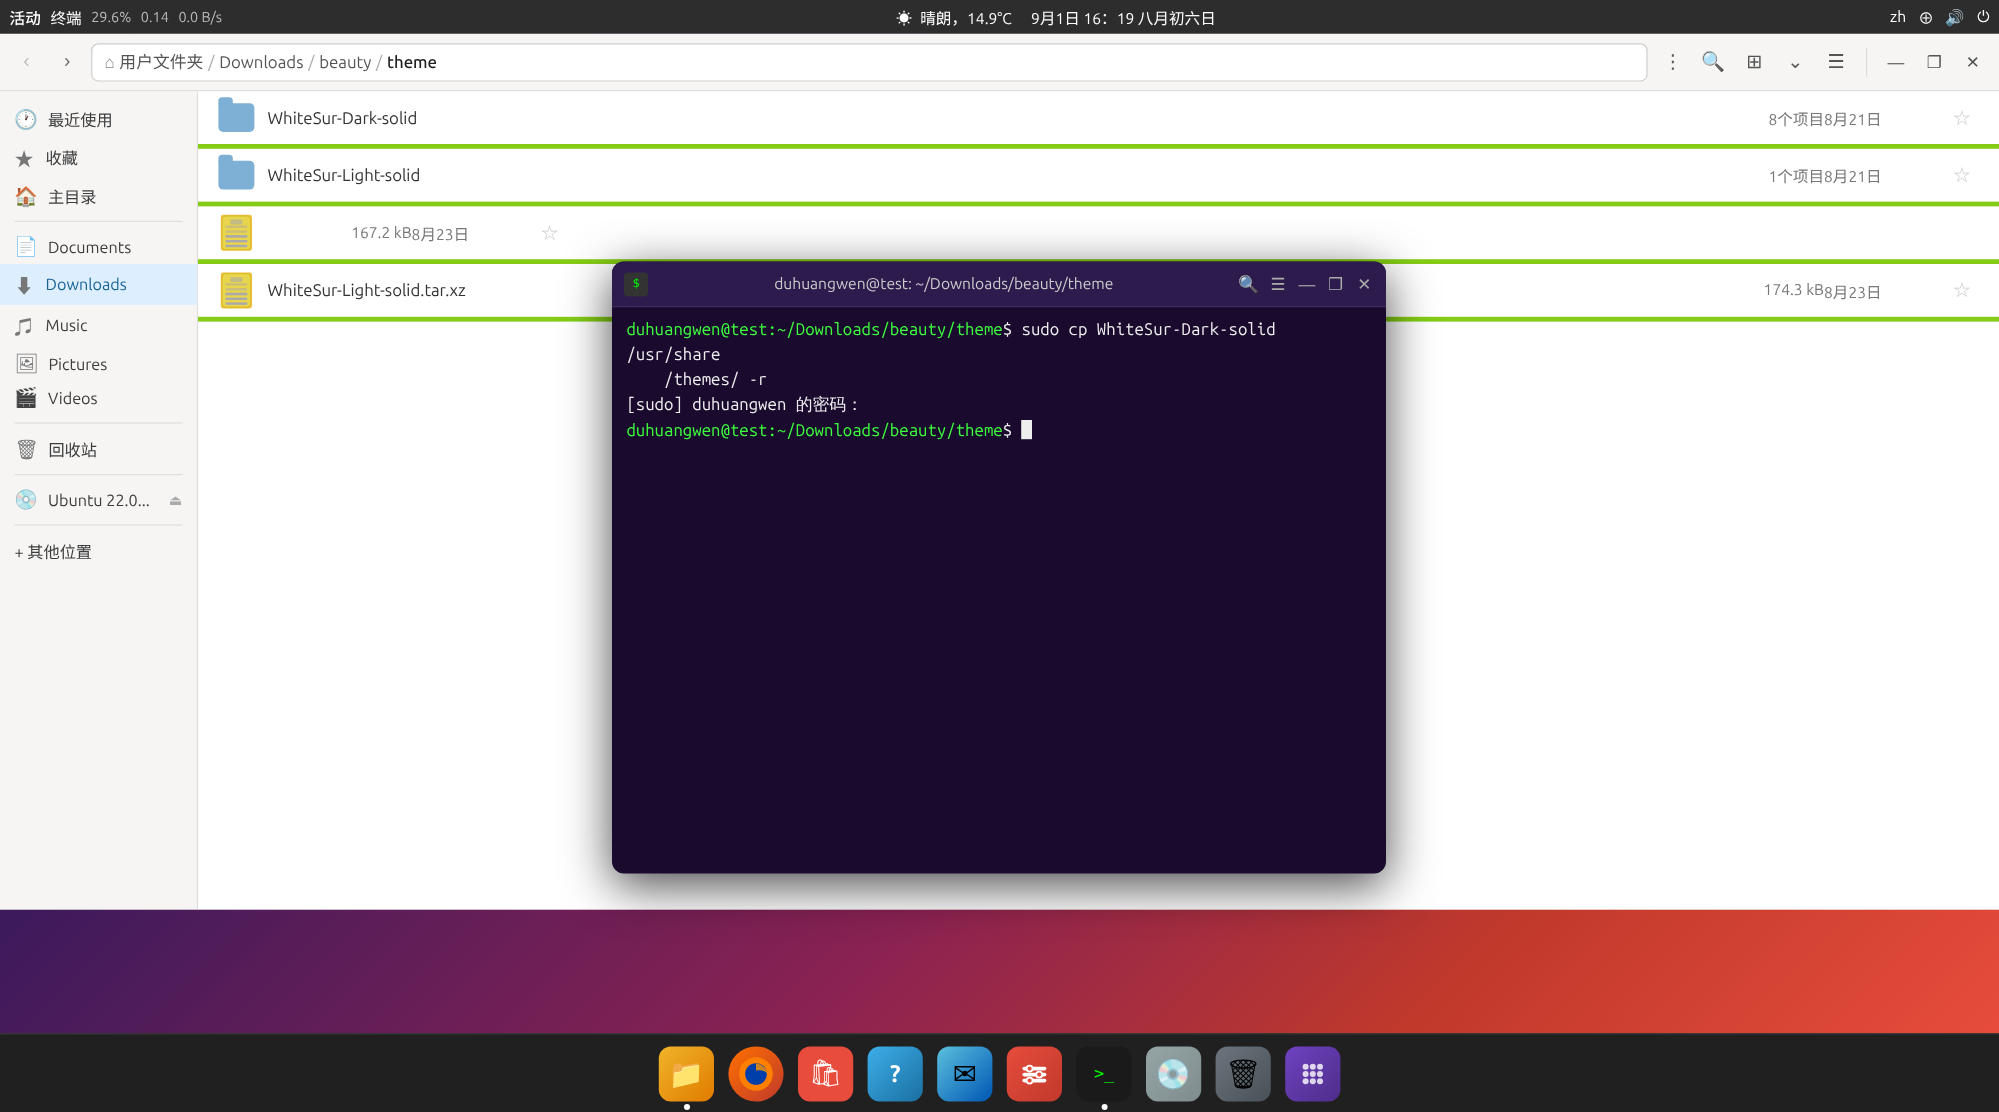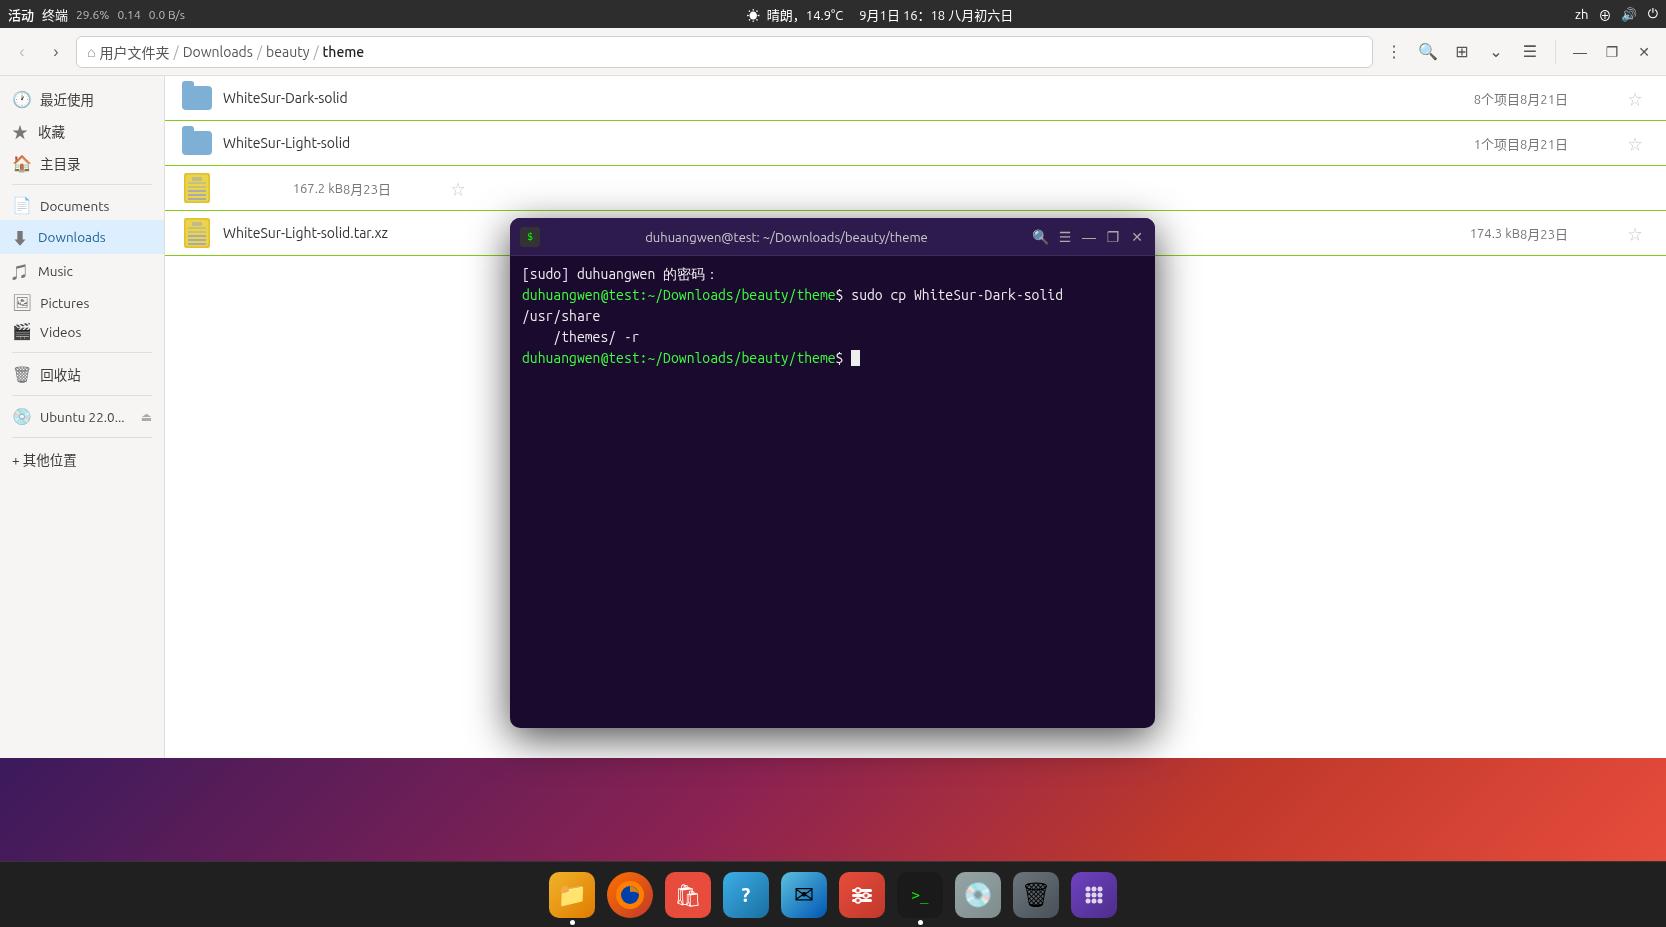--- a/index.html
+++ b/index.html
@@ -153,21 +153,21 @@
     }
     .fm-col-name { flex: 1; }
     .fm-col-size { width: 120px; text-align: right; display: flex; align-items: center; justify-content: flex-end; gap: 4px; }
     .fm-col-date { width: 100px; text-align: right; }
     .fm-col-fav { width: 30px; text-align: center; }
 
     .fm-row {
       display: flex;
       align-items: center;
       padding: 6px 16px;
-      border-bottom: 1px solid #84cc16;
+      border-bottom: 4px solid #84cc16;
       cursor: pointer;
       font-size: 14px;
       color: #333;
     }
     .fm-row-icon {
       width: 32px; height: 32px;
       margin-right: 10px;
       display: flex; align-items: center; justify-content: center;
       font-size: 22px;
     }
@@ -346,21 +346,21 @@
     <span class="topbar-app">终端</span>
     <span style="font-size:12px;color:#bbb">29.6%</span>
     <span style="font-size:12px;color:#bbb">0.14</span>
     <span style="font-size:12px;color:#bbb">0.0 B/s</span>
   </div>
   <div class="topbar-center">
     <span>
       <span>☀</span>
       <span style="margin-left:4px">晴朗，14.9°C</span>
     </span>
-    <span>9月1日 16：18 八月初六日</span>
+    <span>9月1日 16：19 八月初六日</span>
   </div>
   <div class="topbar-right">
     <span>zh</span>
     <span style="cursor:pointer">⊕</span>
     <span style="cursor:pointer">🔊</span>
     <span style="cursor:pointer">⏻</span>
   </div>
 </div>
 
 <div class="desktop"></div>
@@ -520,24 +520,24 @@
     </div>
     <div class="terminal-title-text">duhuangwen@test: ~/Downloads/beauty/theme</div>
     <button class="terminal-btn">🔍</button>
     <button class="terminal-btn">☰</button>
     <button class="terminal-btn">—</button>
     <button class="terminal-btn">❐</button>
     <button class="terminal-btn">✕</button>
   </div>
   <div class="terminal-body">
     <div>
+      <span class="term-prompt">duhuangwen@test:~/Downloads/beauty/theme</span><span class="term-cmd">$ sudo cp WhiteSur-Dark-solid /usr/share<br>&nbsp;&nbsp;&nbsp;&nbsp;/themes/ -r</span>
+    </div>
+    <div>
       <span class="term-output">[sudo] duhuangwen 的密码：</span>
-    </div>
-    <div>
-      <span class="term-prompt">duhuangwen@test:~/Downloads/beauty/theme</span><span class="term-cmd">$ sudo cp WhiteSur-Dark-solid /usr/share<br>&nbsp;&nbsp;&nbsp;&nbsp;/themes/ -r</span>
     </div>
     <div>
       <span class="term-prompt">duhuangwen@test:~/Downloads/beauty/theme</span><span class="term-cmd">$ </span><span class="term-cursor"></span>
     </div>
   </div>
 </div>
 
 <div class="dock">
   <div class="dock-item">
     <div class="dock-icon dock-files">📁</div>

